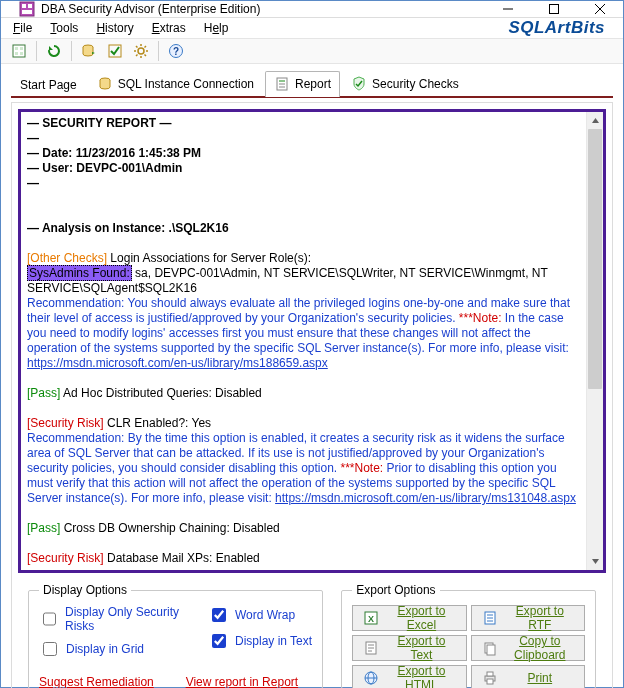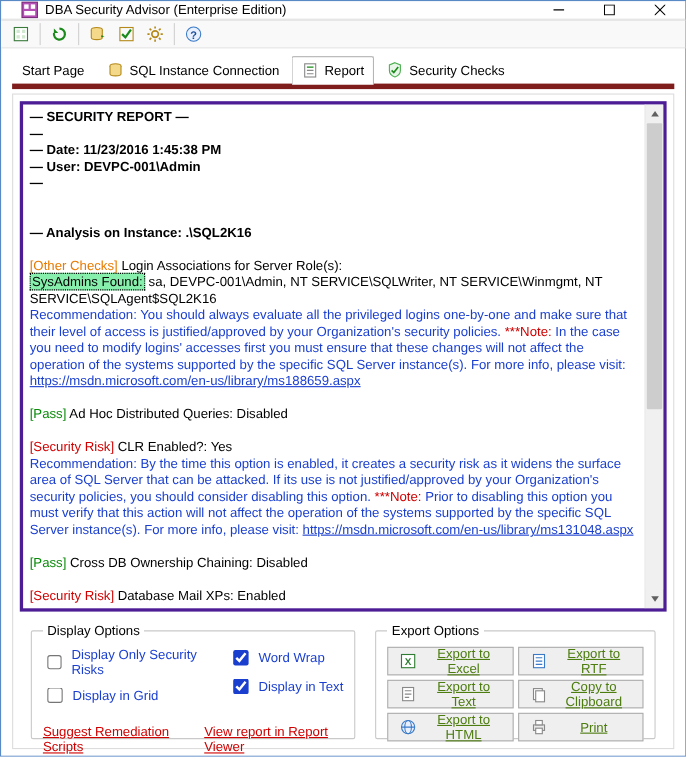--- a/index.html
+++ b/index.html
@@ -12,39 +12,39 @@
   .winbtn { width:46px; display:flex; align-items:center; justify-content:center; }
   .winbtn svg { }
   .menubar { height:22px; display:flex; align-items:center; padding:0 12px; gap:18px; }
   .menuitem { text-decoration:underline dotted transparent; color:#000; }
   .menuitem .ul { text-decoration:underline; }
   .brand { margin-left:auto; font-family: "Segoe UI", sans-serif; font-size:17px; font-style:italic; font-weight:bold; color:#0a4b96; padding-right:6px; letter-spacing:0.5px;}
   .toolbar { height:28px; display:flex; align-items:center; border-top:1px solid #e5e5e5; border-bottom:1px solid #e5e5e5; padding:0 6px; background:#f9f9f9; gap:2px;}
   .tbbtn { width:24px; height:24px; display:flex; align-items:center; justify-content:center; border-radius:2px;}
   .tbsep { width:1px; height:20px; background:#d0d0d0; margin:0 3px;}
   .tabsarea { padding:6px 10px 0 10px; }
-  .tabstrip { display:flex; align-items:center; gap:2px; border-bottom:5px solid #7f1d1d; }
+  .tabstrip { display:flex; align-items:flex-end; gap:2px; border-bottom:2px solid #7f1d1d; }
   .tab { display:flex; align-items:center; gap:5px; padding:4px 8px 5px 8px; border:1px solid transparent; border-bottom:none; border-radius:2px 2px 0 0; position:relative; top:1px;}
   .tab.active { background:#fff; border-color:#b5b5b5; }
   .tab .ticon { width:16px; height:16px; display:inline-flex; align-items:center; justify-content:center;}
   .content { flex:1; margin:4px 10px 6px 10px; border:1px solid #dcdcdc; position:relative; display:flex; flex-direction:column; }
   .reportpane { flex:1; margin:6px; border:3px solid #4c1d95; overflow:hidden; display:flex;}
   .reporttext { flex:1; padding:4px 6px; font-size:12px; line-height:15px; overflow:hidden; position:relative; }
   .reporttext p { margin:0; }
   .scrollbar { width:17px; background:#f0f0f0; border-left:1px solid #e8e8e8; display:flex; flex-direction:column; }
   .scrollbtn { height:17px; display:flex; align-items:center; justify-content:center; }
   .scrolltrack { flex:1; background:#f0f0f0; position:relative;}
   .scrollthumb { position:absolute; left:1px; right:1px; top:0; height:260px; background:#cdcdcd; border-radius:1px;}
   .orange { color:#e87a00; }
   .blue { color:#1a3fcf; }
   .link { color:#1a3fcf; text-decoration:underline; }
   .red { color:#d00000; }
   .green { color:#0a8a0a; }
   .bold { font-weight:bold; }
-  .hl { background:#86efac; border:1px dotted #000; padding:0 1px; display:inline; color:#000; }
+  .hl { background:#8b5cf6; border:1px dotted #000; padding:0 1px; display:inline; color:#000; }
   .options { height:118px; display:flex; gap:14px; padding:4px 14px 8px 14px;}
   fieldset { flex:1; border:1px solid #c9c9c9; border-radius:2px; padding:8px 10px 6px 10px; position:relative;}
   legend { font-size:12px; color:#000; padding:0 4px;}
   .chkrow { display:flex; gap:20px; }
   .chk { display:flex; align-items:center; gap:6px; margin-bottom:6px; }
   .chk input { width:14px; height:14px; accent-color:#1a3fcf; }
   .chk label { color:#1a3fcf; }
   .linkrow { display:flex; gap:18px; margin-top:10px;}
   .linkrow a { color:#d00000; text-decoration:underline; cursor:pointer; font-size:12px;}
   .btngrid { display:grid; grid-template-columns:1fr 1fr; gap:4px; }
@@ -81,20 +81,28 @@
         </div>
       <div class="winbtn">
           <svg width="10" height="10">
             <line x1="0" y1="0" x2="10" y2="10" stroke="#000" stroke-width="1"></line>
             <line x1="10" y1="0" x2="0" y2="10" stroke="#000" stroke-width="1"></line>
           </svg>
         </div>
     </div>
   </div>
 
+  <div class="menubar">
+    <span class="menuitem"><span class="ul">F</span>ile</span>
+    <span class="menuitem"><span class="ul">T</span>ools</span>
+    <span class="menuitem"><span class="ul">H</span>istory</span>
+    <span class="menuitem"><span class="ul">E</span>xtras</span>
+    <span class="menuitem">H<span class="ul">e</span>lp</span>
+    <span class="brand">SQLArtBits</span>
+  </div>
 
   <div class="toolbar">
     <div class="tbbtn">
         <svg width="16" height="16" viewBox="0 0 16 16">
           <rect x="2" y="2" width="12" height="12" fill="#fff" stroke="#3a7a3a"></rect>
           <rect x="4" y="4" width="3" height="3" fill="#cfe8cf"></rect>
           <rect x="9" y="4" width="3" height="3" fill="#cfe8cf"></rect>
           <rect x="4" y="9" width="3" height="3" fill="#cfe8cf"></rect>
           <rect x="9" y="9" width="3" height="3" fill="#cfe8cf"></rect>
         </svg>

